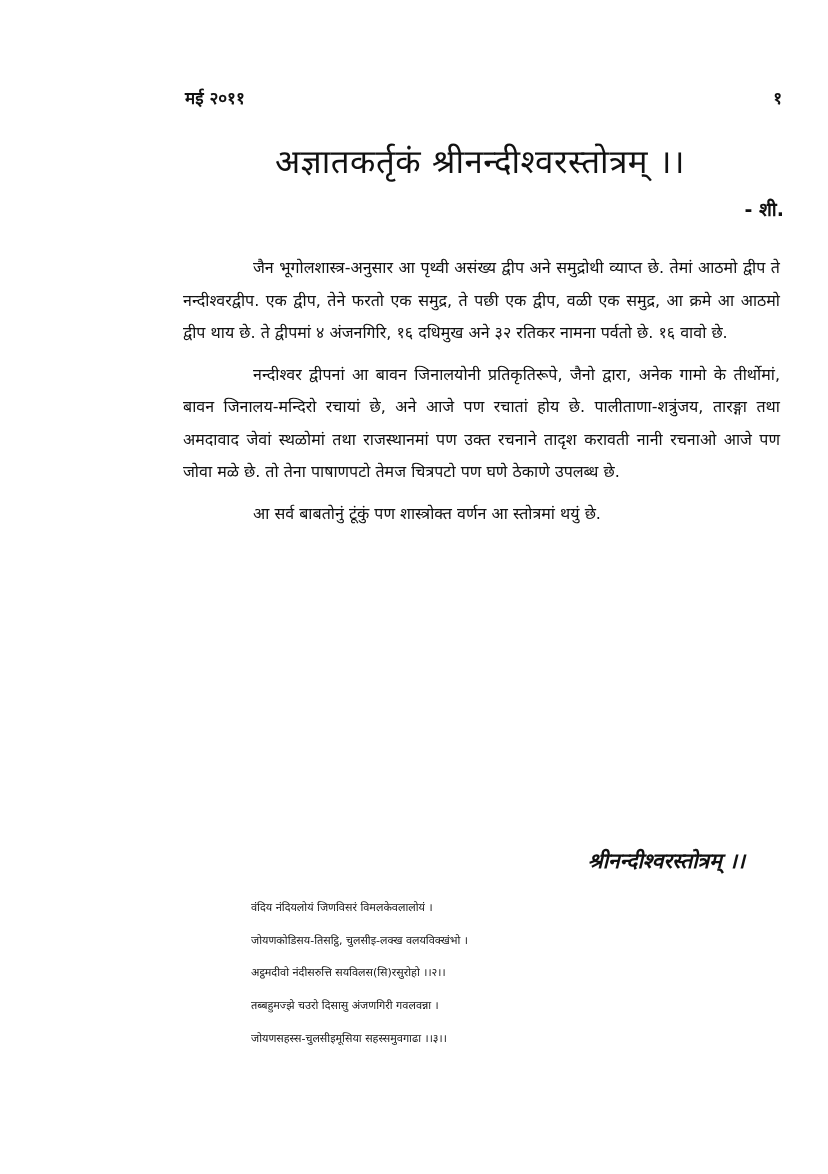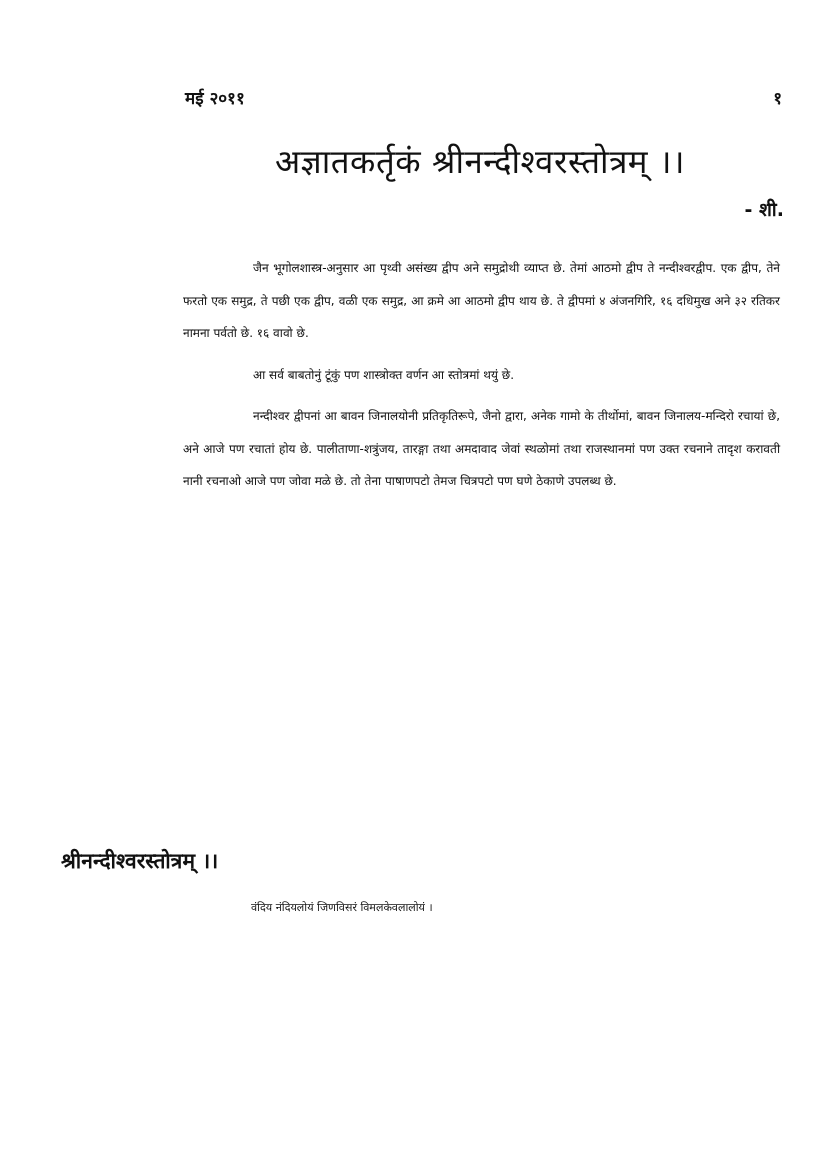--- a/index.html
+++ b/index.html
@@ -49,37 +49,38 @@
       right: 60px;
       font-size: 19px;
       font-weight: bold;
     }
 
     .body-text {
       position: absolute;
       top: 252px;
       left: 167px;
       width: 597px;
-      font-size: 12px;
+      font-size: 16px;
       line-height: 32.5px;
       text-align: justify;
       text-align-last: left;
     }
     .body-text p {
       margin: 0 0 9px 0;
       text-indent: 70px;
     }
 
     .verse-title {
       position: absolute;
       top: 846px;
       left: 0; width: 684px;
-      text-align: left;
+      text-align: right;
       font-size: 21px;
       font-weight: bold;
+      font-style: italic;
     }
     .verse-title .inner { position: relative; left: 45px; }
 
     .verses {
       position: absolute;
       top: 892px;
       left: 235px;
       font-size: 11px;
       line-height: 32.7px;
     }
@@ -96,25 +97,29 @@
   </div>
 
   <div class="title">
     <span class="inner">अज्ञातकर्तृकं श्रीनन्दीश्वरस्तोत्रम् ।।</span>
   </div>
 
   <div class="author">- शी.</div>
 
   <div class="body-text">
     <p>जैन भूगोलशास्त्र-अनुसार आ पृथ्वी असंख्य द्वीप अने समुद्रोथी व्याप्त छे. तेमां आठमो द्वीप ते नन्दीश्वरद्वीप. एक द्वीप, तेने फरतो एक समुद्र, ते पछी एक द्वीप, वळी एक समुद्र, आ क्रमे आ आठमो द्वीप थाय छे. ते द्वीपमां ४ अंजनगिरि, १६ दधिमुख अने ३२ रतिकर नामना पर्वतो छे. १६ वावो छे.</p>
+    <p>नन्दीश्वर द्वीपनां आ बावन जिनालयोनी प्रतिकृतिरूपे, जैनो द्वारा, अनेक गामो के तीर्थोमां, बावन जिनालय-मन्दिरो रचायां छे, अने आजे पण रचातां होय छे. पालीताणा-शत्रुंजय, तारङ्गा तथा अमदावाद जेवां स्थळोमां तथा राजस्थानमां पण उक्त रचनाने तादृश करावती नानी रचनाओ आजे पण जोवा मळे छे. तो तेना पाषाणपटो तेमज चित्रपटो पण घणे ठेकाणे उपलब्ध छे.</p>
     <p>आ सर्व बाबतोनुं टूंकुं पण शास्त्रोक्त वर्णन आ स्तोत्रमां थयुं छे.</p>
-    <p>नन्दीश्वर द्वीपनां आ बावन जिनालयोनी प्रतिकृतिरूपे, जैनो द्वारा, अनेक गामो के तीर्थोमां, बावन जिनालय-मन्दिरो रचायां छे, अने आजे पण रचातां होय छे. पालीताणा-शत्रुंजय, तारङ्गा तथा अमदावाद जेवां स्थळोमां तथा राजस्थानमां पण उक्त रचनाने तादृश करावती नानी रचनाओ आजे पण जोवा मळे छे. तो तेना पाषाणपटो तेमज चित्रपटो पण घणे ठेकाणे उपलब्ध छे.</p>
   </div>
 
   <div class="verse-title">
     <span class="inner">श्रीनन्दीश्वरस्तोत्रम् ।।</span>
   </div>
 
   <div class="verses">
     <div class="line">वंदिय नंदियलोयं जिणविसरं विमलकेवलालोयं ।</div>
+    <div class="line">जोयणकोडिसय-तिसट्ठि, चुलसीइ-लक्ख वलयविक्खंभो ।</div>
+    <div class="line">अट्ठमदीवो नंदीसरुत्ति सयविलस(सि)रसुरोहो ।।२।।</div>
+    <div class="line">तब्बहुमज्झे चउरो दिसासु अंजणगिरी गवलवन्ना ।</div>
+    <div class="line">जोयणसहस्स-चुलसीइमूसिया सहस्समुवगाढा ।।३।।</div>
   </div>
 
 </div>
 
 </body></html>

